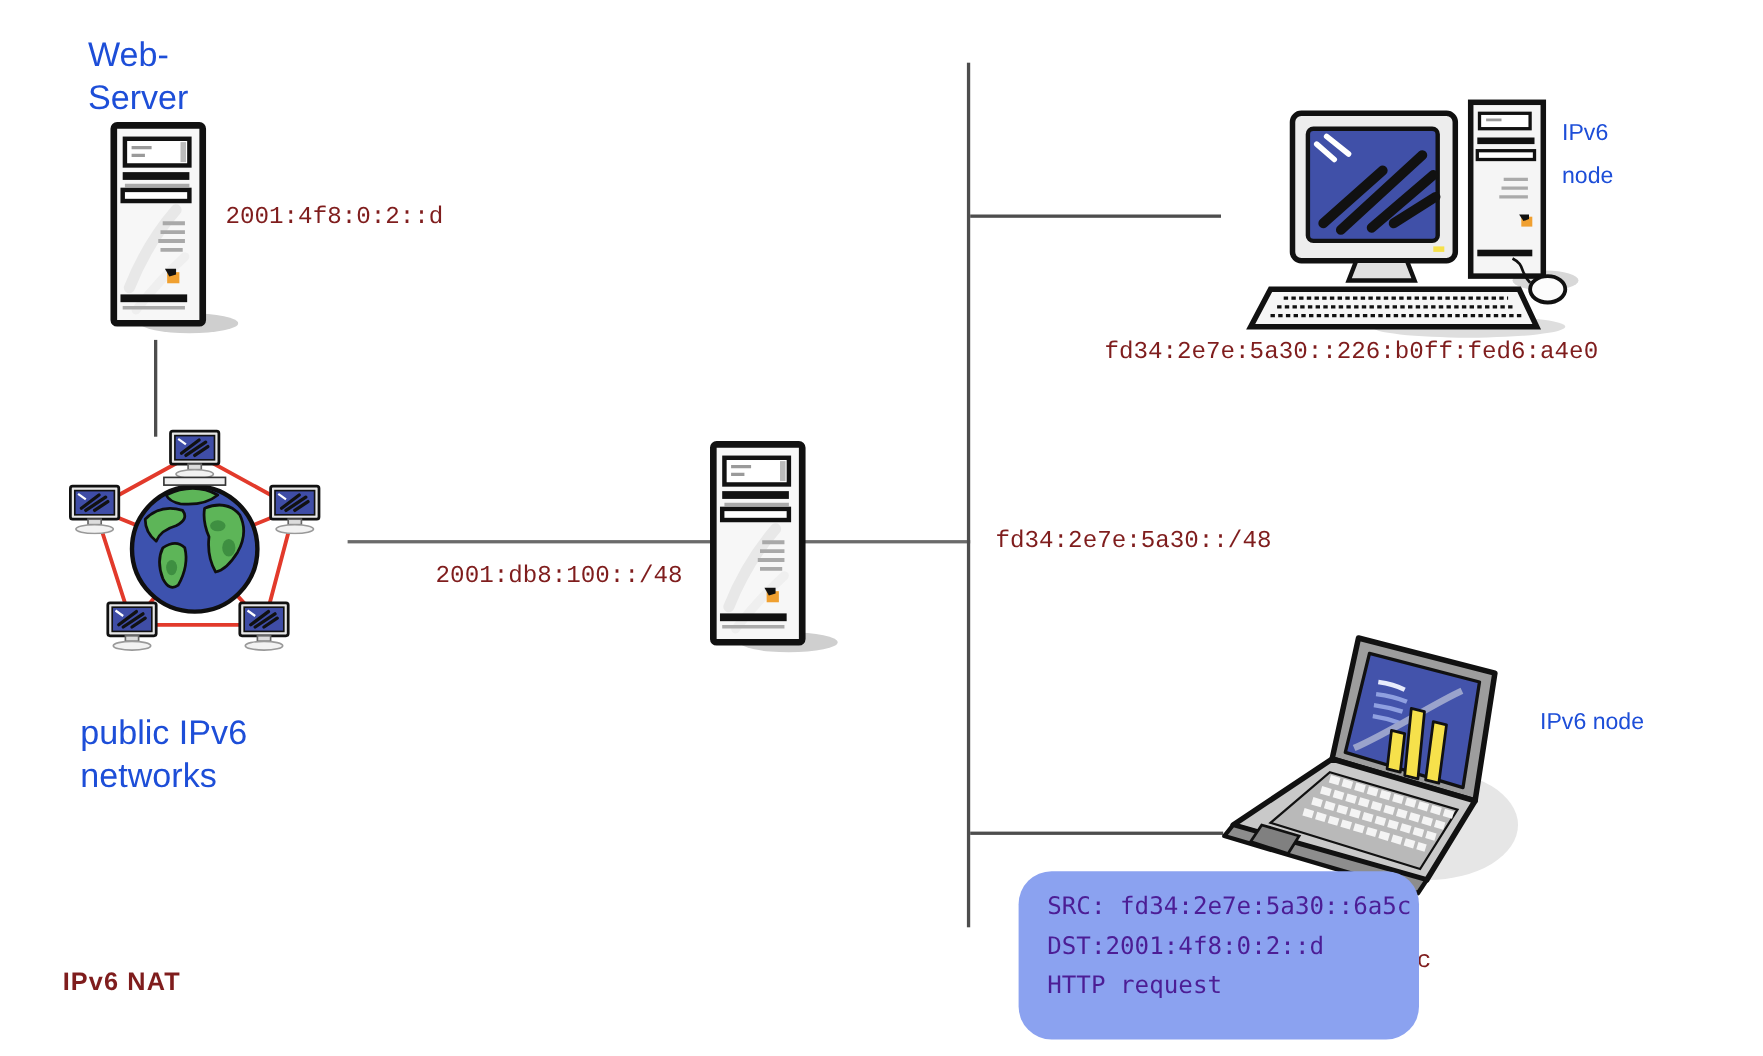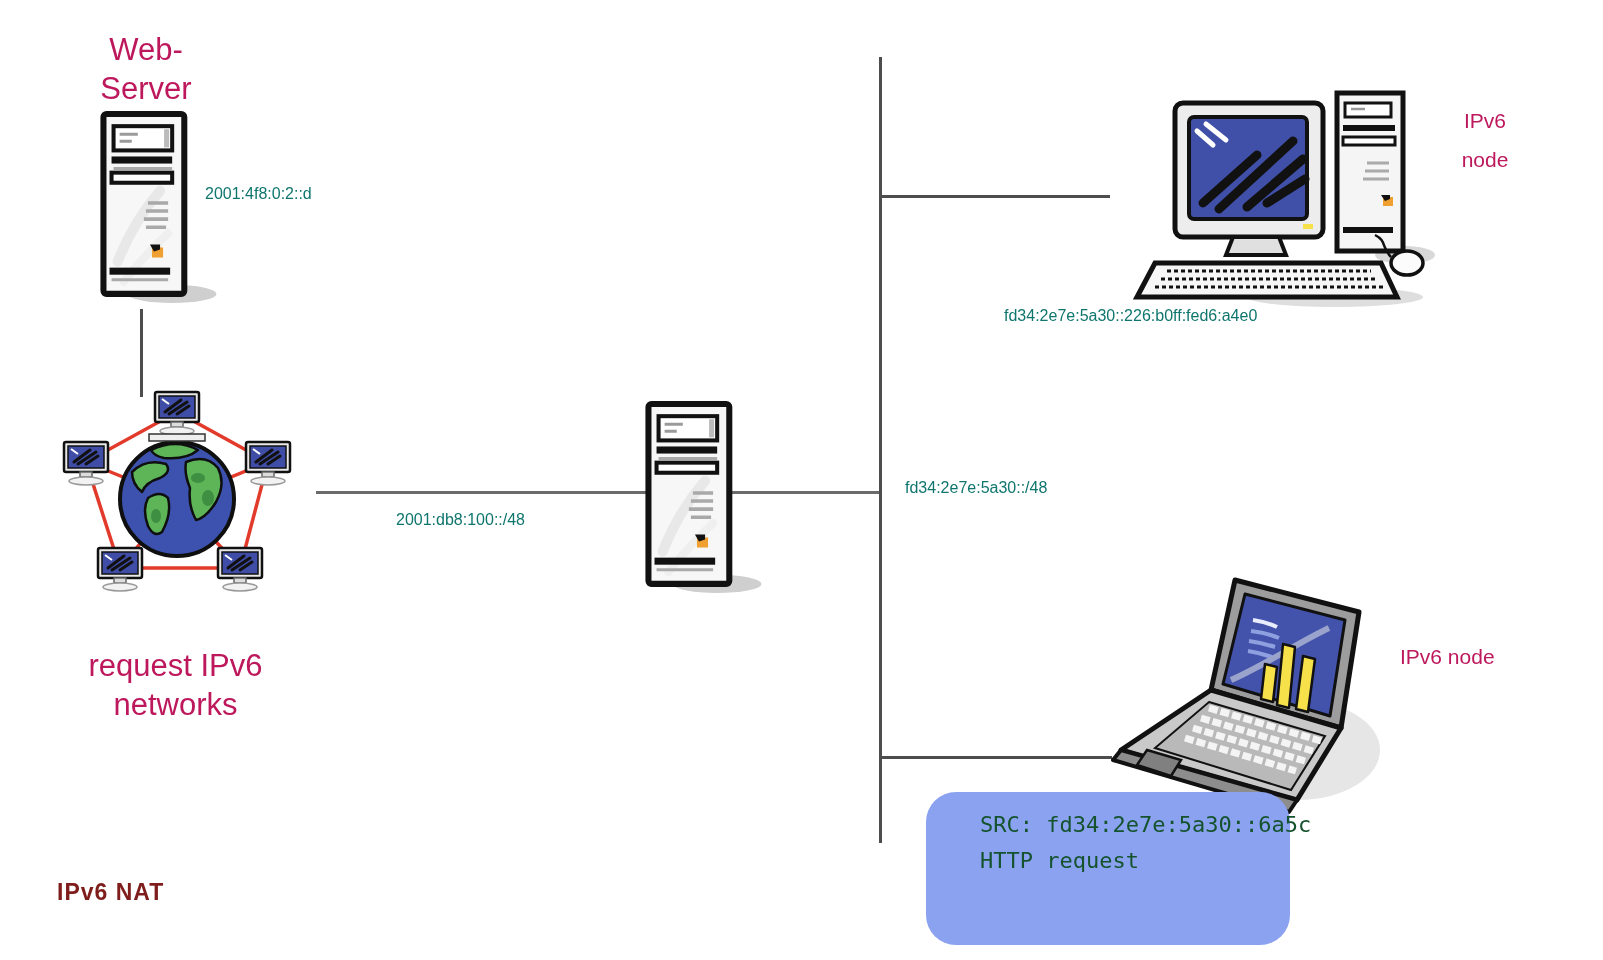--- a/index.html
+++ b/index.html
@@ -1,29 +1,29 @@
 <!DOCTYPE html>
 <html><head>
 <meta charset="utf-8">
 <style>
   html,body{margin:0;padding:0;background:#fff;}
   .stage{position:relative;width:1603px;height:960px;background:#ffffff;overflow:hidden;
          font-family:"Liberation Sans",sans-serif;color:#141414;}
   .abs{position:absolute;}
   .line{position:absolute;background:#4d4d4d;}
   .line.light{background:#6b6b6b;}
-  .label{position:absolute;font-size:31px;line-height:39px;text-align:center;color:#be185d;}
+  .label{position:absolute;font-size:31px;line-height:39px;text-align:left;color:#1d4ed8;}
   .label.small{font-size:21px;line-height:39px;}
-  .mono{position:absolute;font-family:Liberation Sans, sans-serif;
-        font-size:16px;color:#0f766e;white-space:pre;}
+  .mono{position:absolute;font-family:Liberation Mono, monospace;
+        font-size:22px;color:#7f1d1d;white-space:pre;}
   .packet{position:absolute;left:926px;top:792px;width:364px;height:153px;
           background:#8ba2f0;border-radius:30px;box-sizing:border-box;
           padding:15px 0 0 26px;z-index:6;}
   .packet .pline{font-family:"DejaVu Sans Mono","Liberation Mono",monospace;
-          font-size:22px;line-height:36px;color:#14532d;white-space:pre;margin-left:28px;}
+          font-size:22px;line-height:36px;color:#4c1d95;white-space:pre;}
   .caption{position:absolute;left:57px;top:879px;font-size:23px;font-weight:700;
            letter-spacing:1px;color:#7f1d1d;}
   svg{overflow:visible;}
   .z1{z-index:1}.z2{z-index:2}
 </style>
 </head>
 <body>
 
 <svg width="0" height="0" style="position:absolute" aria-hidden="true">
   <defs>
@@ -90,21 +90,21 @@
       <ellipse cx="110" cy="140" rx="5" ry="7"></ellipse>
     </g>
     <use href="#minipc" x="105" y="14" width="52" height="46"></use>
     <rect x="103" y="58" width="56" height="7" fill="#efefef" stroke="#333" stroke-width="1.5"></rect>
     <use href="#minipc" x="14" y="64" width="52" height="46"></use>
     <use href="#minipc" x="196" y="64" width="52" height="46"></use>
     <use href="#minipc" x="48" y="170" width="52" height="46"></use>
     <use href="#minipc" x="168" y="170" width="52" height="46"></use>
   </svg>
   <div class="label" style="left:73px;top:646px;width:205px">
-    <div>request IPv6</div>
+    <div>public IPv6</div>
     <div>networks</div>
   </div>
 
   <div class="mono z2" style="left:396px;top:511px">2001:db8:100::/48</div>
 
   <svg class="abs z2" style="left:640px;top:400px" width="122" height="194" viewBox="0 0 120 192">
     <use href="#server" width="120" height="192"></use>
   </svg>
 
   <div class="mono z2" style="left:905px;top:479px">fd34:2e7e:5a30::/48</div>
@@ -159,18 +159,19 @@
     <path d="M100 160 L212 193" stroke="#f4f4f4" stroke-width="7" stroke-dasharray="9 3"></path>
     <path d="M92 170 L203 203" stroke="#f4f4f4" stroke-width="7" stroke-dasharray="9 3"></path>
     <polygon points="28,182 204,232 196,244 20,192" fill="#8d8d8d" stroke="#111" stroke-width="4" stroke-linejoin="round"></polygon>
     <polygon points="54,182 88,192 78,208 44,197" fill="#808080" stroke="#111" stroke-width="2.5"></polygon>
   </svg>
   <div class="label small" style="left:1400px;top:637px;white-space:nowrap">IPv6 node</div>
   <div class="mono z1" style="left:1222px;top:861px">::6a5c</div>
 
   <div class="packet">
     <div class="pline">SRC: fd34:2e7e:5a30::6a5c</div>
+    <div class="pline">DST:2001:4f8:0:2::d</div>
     <div class="pline">HTTP request</div>
   </div>
 
   <div class="caption">IPv6 NAT</div>
 
 </div>
 
 </body></html>

